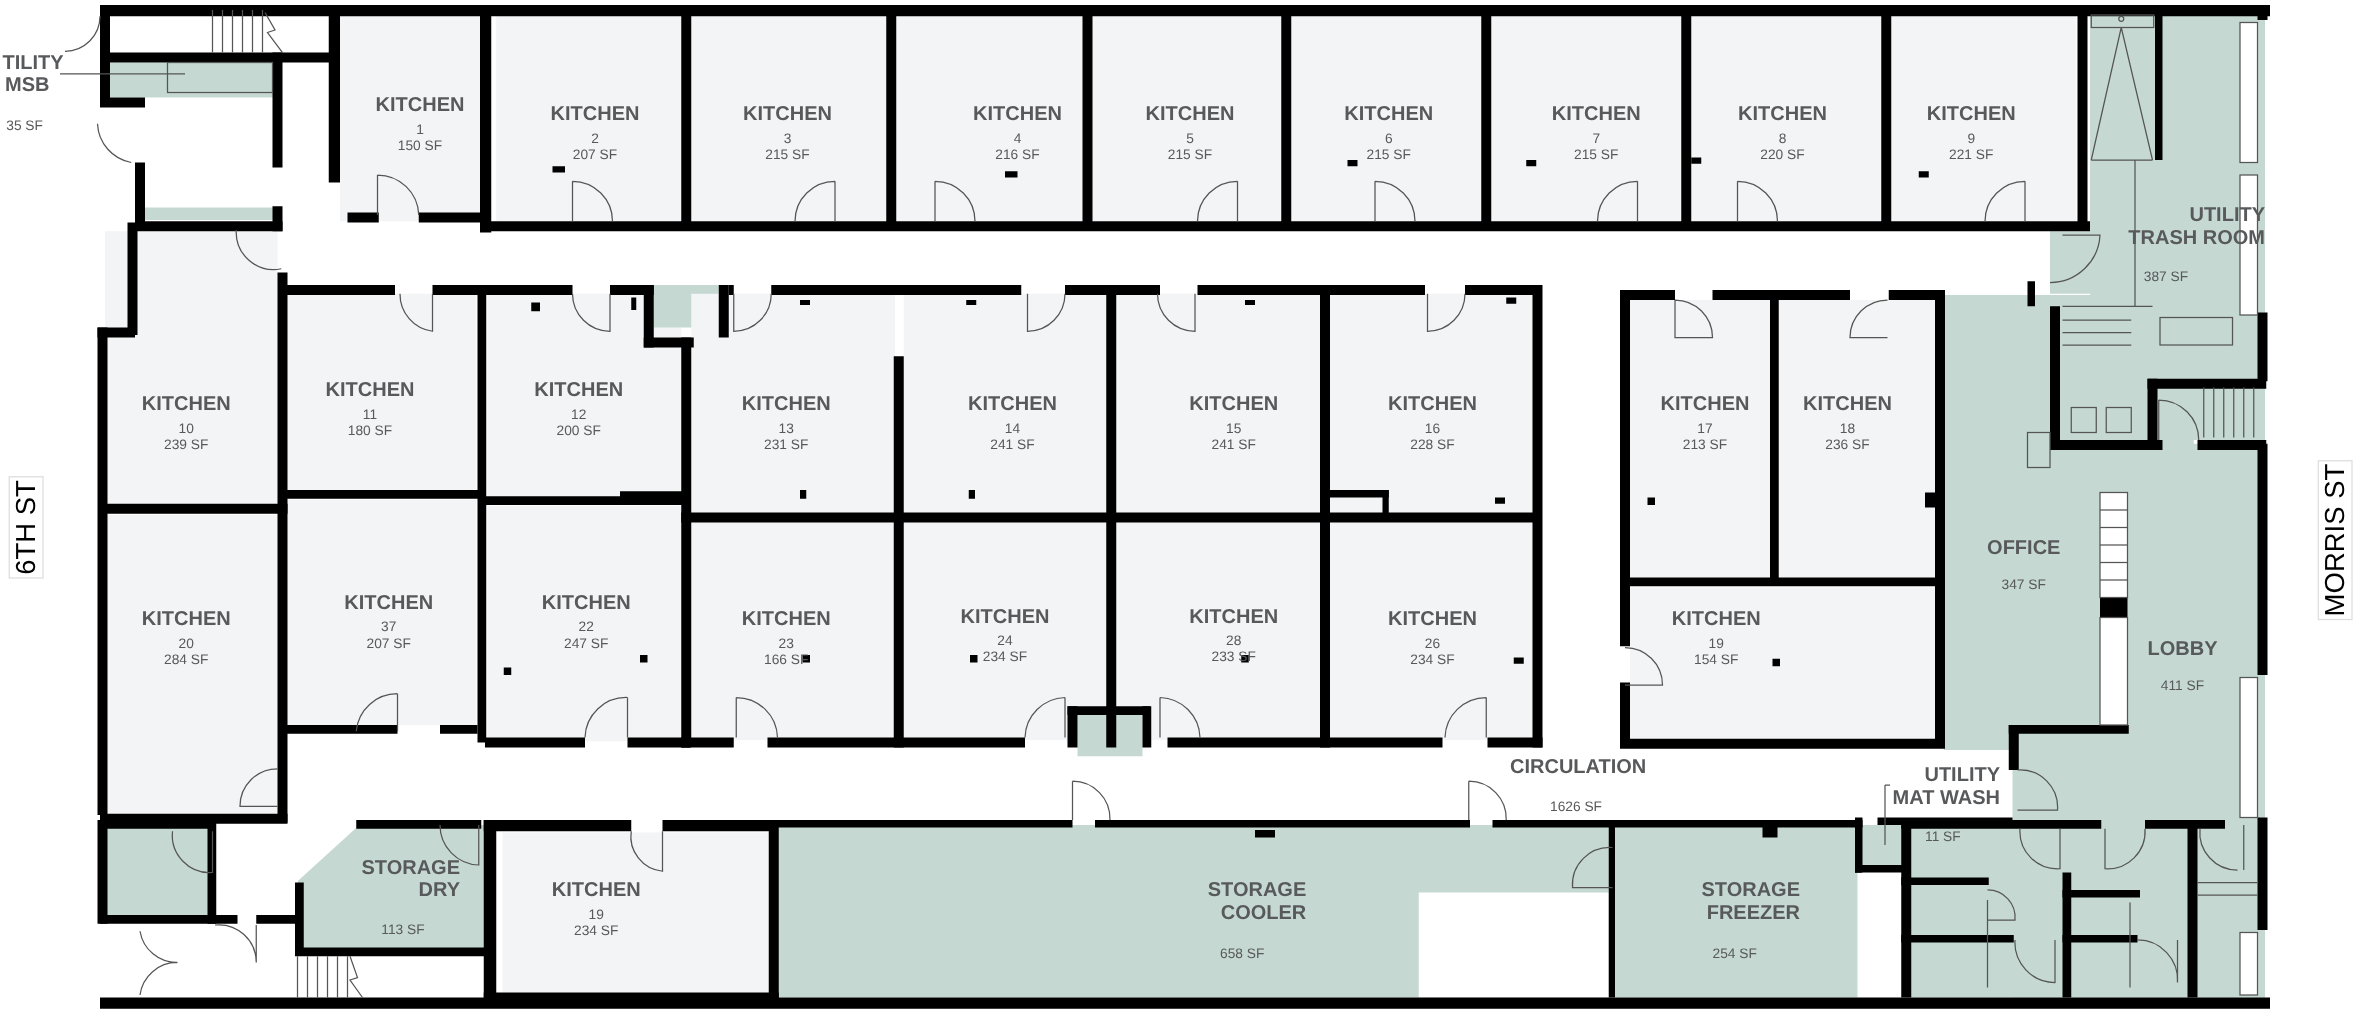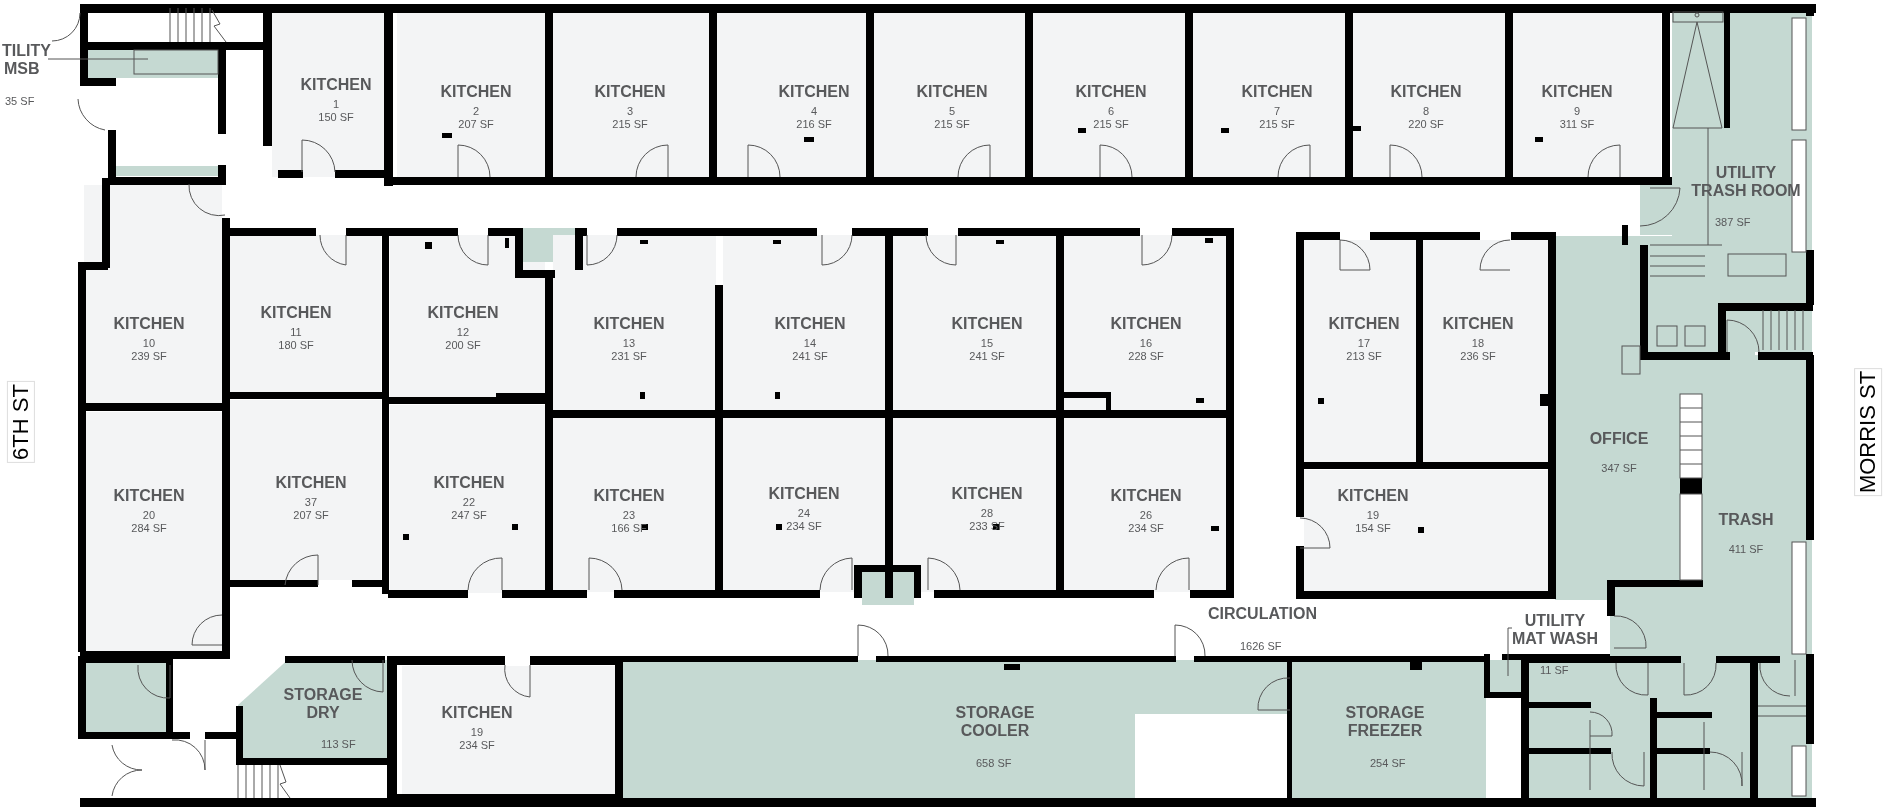--- a/index.html
+++ b/index.html
@@ -11,21 +11,21 @@
   .room.white { background: #ffffff; }
   .label { position: absolute; text-align: center; color: #58595b; transform: translate(-50%, 0); white-space: nowrap; line-height: 1.15; }
   .label .name { font-weight: bold; font-size: 16px; display: block; }
   .label .num { font-size: 11px; display: block; margin-top: 4px; }
   .label .sf { font-size: 11px; display: block; }
   .label .sf.gap { margin-top: 14px; }
   .wall { position: absolute; background: #000; }
   svg.overlay { position: absolute; left: 0; top: 0; pointer-events: none; }
   .street { position: absolute; font-size: 22px; color: #000; border: 1px solid #ddd; background: #fff; padding: 0 2px; transform-origin: center center; white-space: nowrap; }
   .small-label { position: absolute; color: #58595b; font-size: 11px; }
-  .bold-label { position: absolute; color: #58595b; font-size: 16px; font-weight: bold; line-height: 1.15; text-align: center; }
+  .bold-label { position: absolute; color: #58595b; font-size: 16px; font-weight: bold; line-height: 1.15; text-align: right; }
 </style>
 </head>
 <body>
 
 <div class="plan">
 
   <div class="room green" style="left:88px;top:50px;width:132px;height:28px;"></div>
   <div class="room green" style="left:116px;top:166px;width:104px;height:10px;"></div>
 
   <div class="room kitchen" style="left:272px;top:12px;width:112px;height:165px;"></div>
@@ -400,21 +400,21 @@
       <span class="sf">215 SF</span>
     </div>
   <div class="label" style="left:1426px;top:83px;">
       <span class="name">KITCHEN</span>
       <span class="num">8</span>
       <span class="sf">220 SF</span>
     </div>
   <div class="label" style="left:1577px;top:83px;">
       <span class="name">KITCHEN</span>
       <span class="num">9</span>
-      <span class="sf">311 SF</span>
+      <span class="sf">221 SF</span>
     </div>
 
   <div class="bold-label" style="left:1680px;top:164px;width:132px;">
     <span>UTILITY</span><br>
     <span>TRASH ROOM</span>
   </div>
   <div class="small-label" style="left:1715px;top:216px;">387 SF</div>
 
   <div class="label" style="left:149px;top:315px;">
       <span class="name">KITCHEN</span>
@@ -502,38 +502,38 @@
       <span class="name">KITCHEN</span>
       <span class="num">19</span>
       <span class="sf">154 SF</span>
     </div>
 
   <div class="label" style="left:1619px;top:430px;">
       <span class="name">OFFICE</span>
       <span class="sf gap">347 SF</span>
     </div>
   <div class="label" style="left:1746px;top:511px;">
-      <span class="name">TRASH</span>
+      <span class="name">LOBBY</span>
       <span class="sf gap">411 SF</span>
     </div>
 
   <div class="bold-label" style="left:1208px;top:605px;">CIRCULATION</div>
   <div class="small-label" style="left:1240px;top:640px;">1626 SF</div>
 
   <div class="bold-label" style="left:1510px;top:612px;width:90px;">
     <span>UTILITY</span><br>
     <span>MAT WASH</span>
   </div>
   <div class="small-label" style="left:1540px;top:664px;">11 SF</div>
 
   <div class="bold-label" style="left:278px;top:686px;width:90px;">
     <span>STORAGE</span><br>
     <span>DRY</span>
   </div>
-  <div class="small-label" style="left:321px;top:738px;">113 SF</div>
+  <div class="small-label" style="left:305px;top:738px;">113 SF</div>
 
   <div class="label" style="left:477px;top:704px;">
       <span class="name">KITCHEN</span>
       <span class="num">19</span>
       <span class="sf">234 SF</span>
     </div>
 
   <div class="bold-label" style="left:945px;top:704px;width:100px;">
     <span>STORAGE</span><br>
     <span>COOLER</span>

